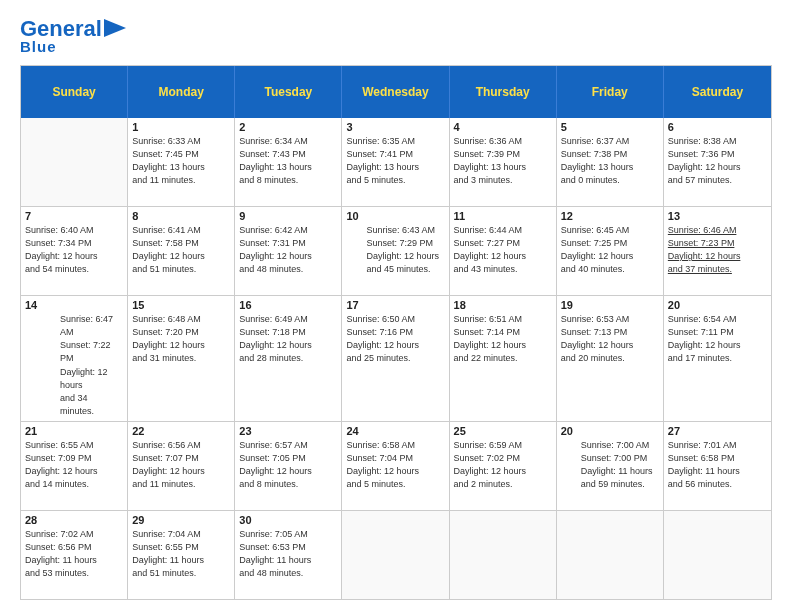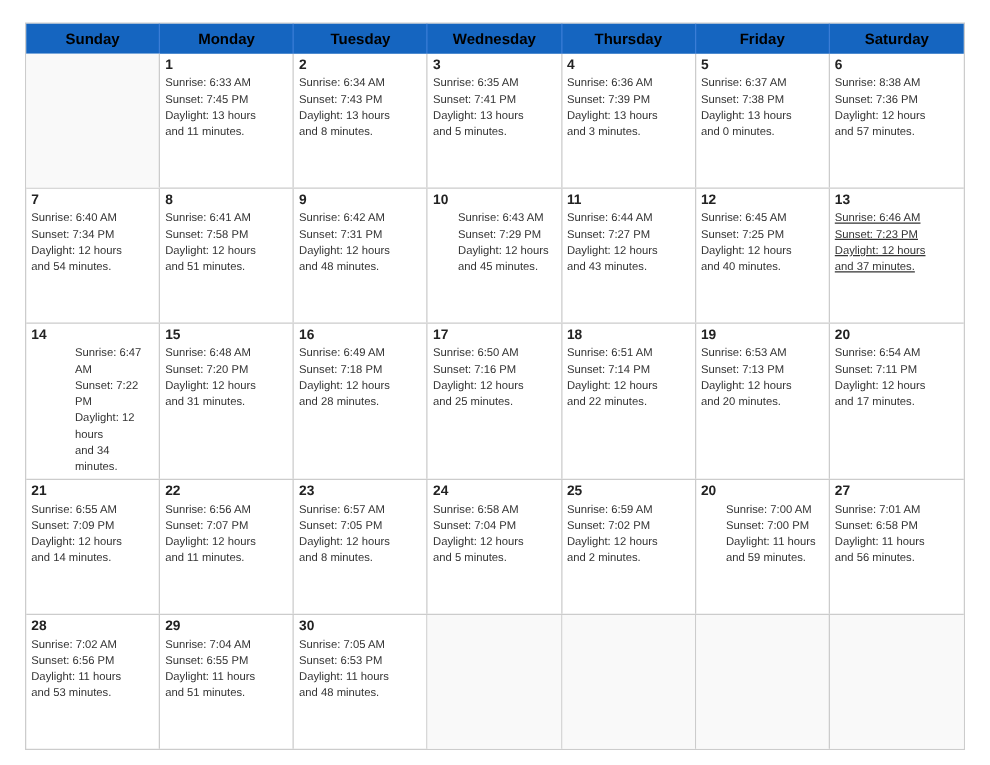--- a/index.html
+++ b/index.html
@@ -63,24 +63,24 @@
       display: flex;
       flex-direction: column;
       border: 1px solid #ccc;
     }
     .cal-header {
       display: grid;
       grid-template-columns: repeat(7, 1fr);
       background: #1565c0;
     }
     .cal-header-cell {
-      color: #000000;
+      color: #fde047;
       font-size: 12px;
       font-weight: bold;
-      padding: 5px 4px;
+      padding: 19px 4px;
       text-align: center;
       border-right: 1px solid #3a7dd6;
     }
     .cal-header-cell:last-child { border-right: none; }
     .cal-body {
       flex: 1;
       display: flex;
       flex-direction: column;
     }
     .cal-row {
@@ -109,20 +109,37 @@
     .cell-info {
       line-height: 1.45;
       font-size: 9px;
       color: #333;
     }
   </style>
 </head>
 <body>
 
 <div class="page">
+  <div class="header">
+    <div class="logo">
+      <div style="display:flex;align-items:center;">
+        <span class="logo-text">
+          <span>General</span>
+        </span>
+        <svg width="22" height="18" viewBox="0 0 22 18" style="margin-left:2px;margin-top:-2px;">
+          <polygon points="0,0 22,9 0,18" fill="#1565c0"></polygon>
+        </svg>
+      </div>
+      <div class="logo-sub">Blue</div>
+    </div>
+    <div class="title-block">
+      <div class="month-title"></div>
+      <div class="location"></div>
+    </div>
+  </div>
 
   <div class="calendar">
     <div class="cal-header">
     <div class="cal-header-cell">Sunday</div>
         <div class="cal-header-cell">Monday</div>
         <div class="cal-header-cell">Tuesday</div>
         <div class="cal-header-cell">Wednesday</div>
         <div class="cal-header-cell">Thursday</div>
         <div class="cal-header-cell">Friday</div>
         <div class="cal-header-cell">Saturday</div>

